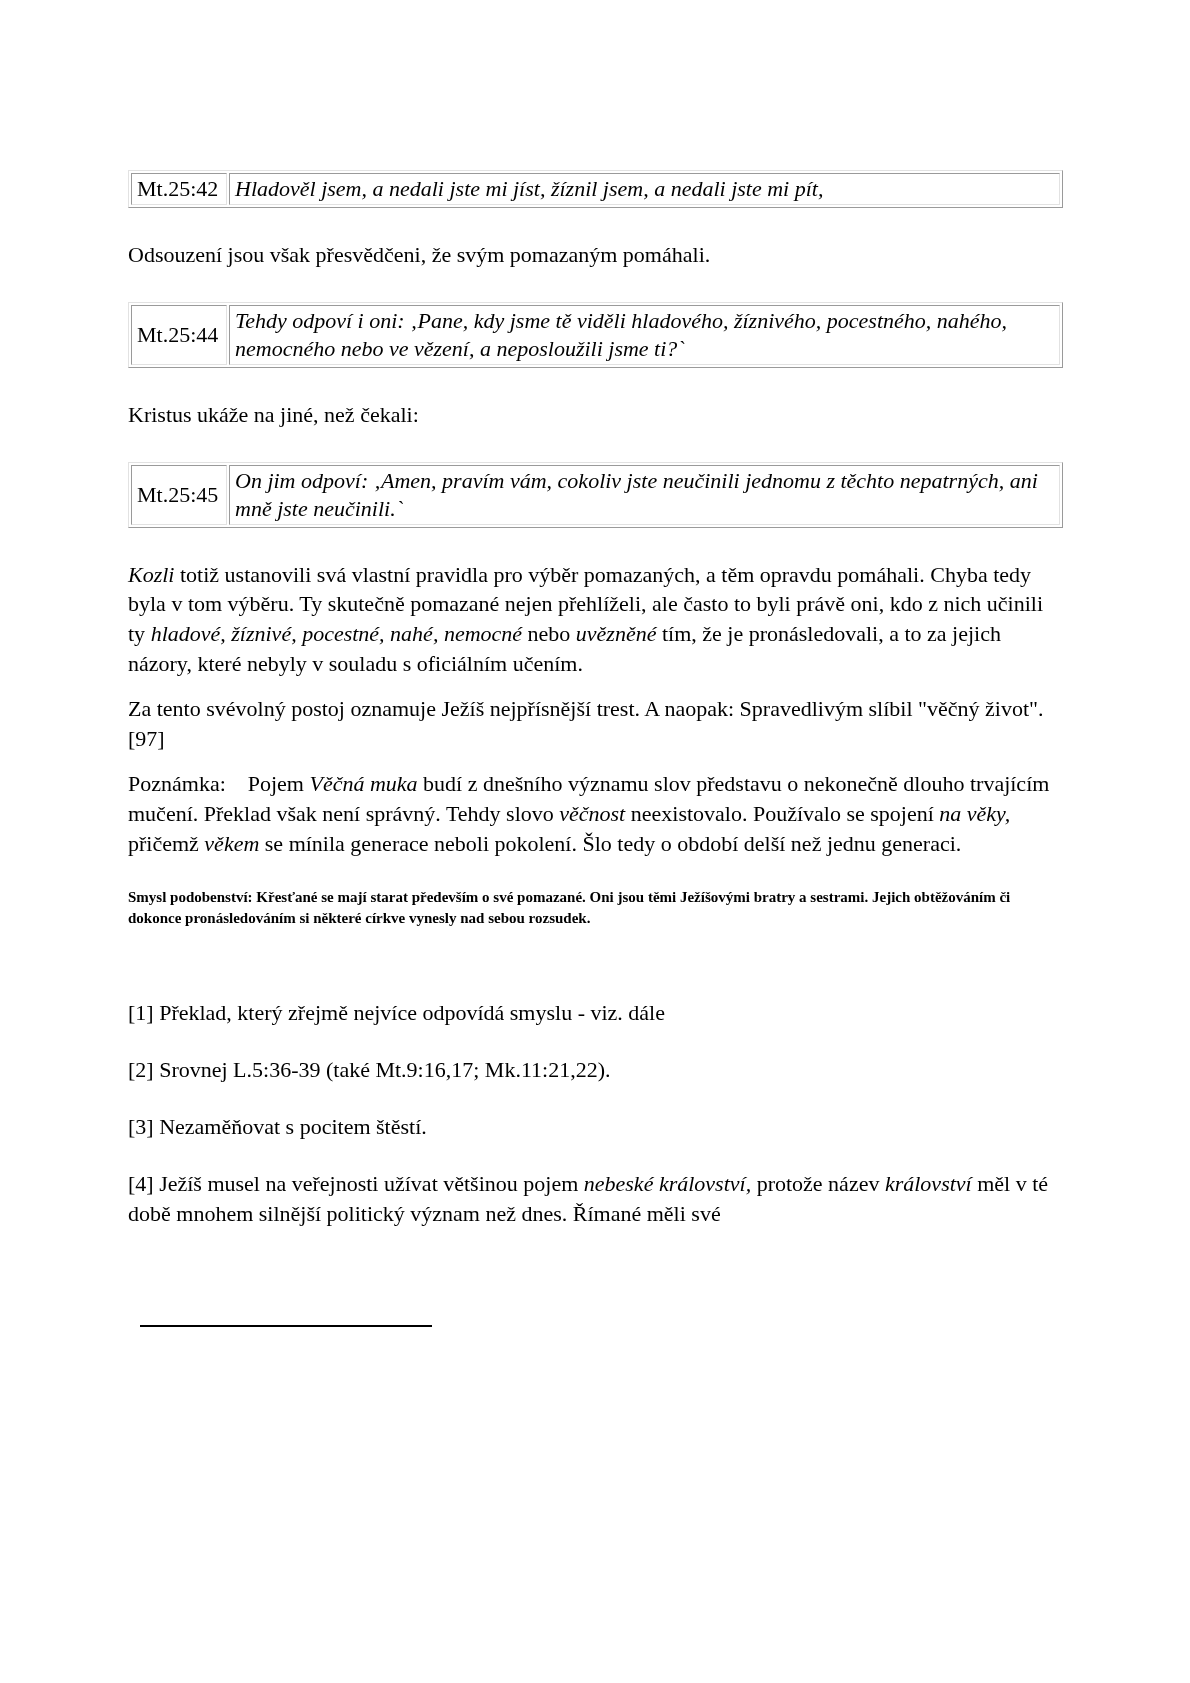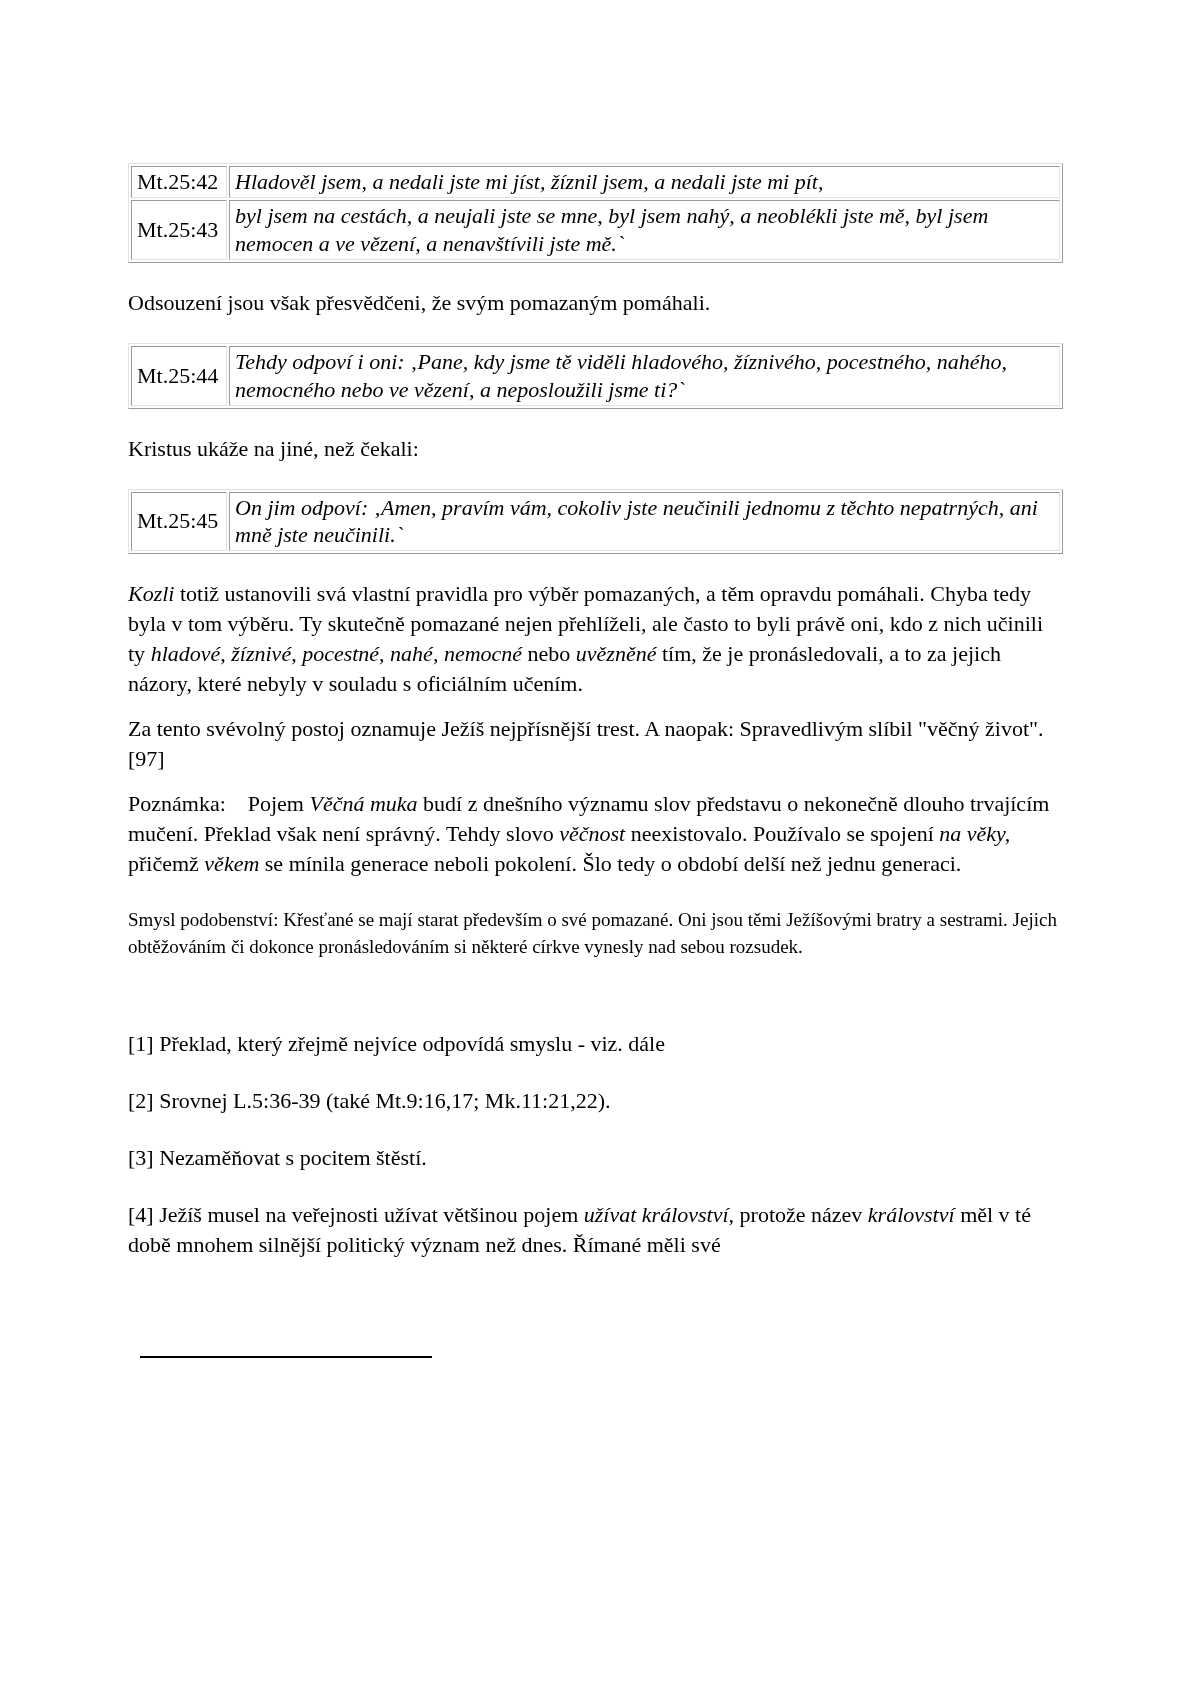--- a/index.html
+++ b/index.html
@@ -20,42 +20,42 @@
   }
   p {
     margin: 15px 0;
     line-height: 1.36;
   }
   table.verse {
     border-collapse: separate;
     border-spacing: 2px;
     border: 1px solid;
     border-color: #e2e2e2 #9a9a9a #9a9a9a #e2e2e2;
-    margin: 25px 0;
+    margin: 32px 0;
   }
   table.verse.full { width: 100%; }
   table.verse td {
     border: 1px solid;
     border-color: #9a9a9a #e2e2e2 #e2e2e2 #9a9a9a;
     padding: 1px 5px;
     line-height: 1.27;
     vertical-align: middle;
   }
   td.ref {
     white-space: nowrap;
     width: 84px;
     font-style: normal;
   }
   td.vtext {
     font-style: italic;
   }
   .it { font-style: italic; }
   p.smysl {
-    font-size: 19px;
-    font-weight: normal;
+    font-size: 15px;
+    font-weight: bold;
     line-height: 1.42;
     margin-top: 28px;
   }
   .footnotes {
     margin-top: 69px;
   }
   .footnotes p {
     margin: 27px 0;
   }
   .fn-separator {
@@ -68,24 +68,20 @@
 </head>
 <body>
 
 <div class="page">
 
   <table class="verse full">
     <tbody>
         <tr>
       <td class="ref">Mt.25:42</td>
       <td class="vtext">Hladověl jsem, a nedali jste mi jíst, žíznil jsem, a nedali jste mi pít,</td>
-    </tr>
-    <tr>
-      <td class="ref">Mt.25:43</td>
-      <td class="vtext">byl jsem na cestách, a neujali jste se mne, byl jsem nahý, a neoblékli jste mě, byl jsem nemocen a ve vězení, a nenavštívili jste mě.`</td>
     </tr>
   </tbody>
     </table>
 
   <p><span>Odsouzení jsou však přesvědčeni, že svým pomazaným pomáhali.</span></p>
 
   <table class="verse full">
     <tbody>
         <tr>
       <td class="ref">Mt.25:44</td>
@@ -111,18 +107,18 @@
 
 
   <p><span>Poznámka:&nbsp;&nbsp;&nbsp;&nbsp;Pojem </span><span class="it">Věčná muka</span><span> budí z dnešního významu slov představu o nekonečně dlouho trvajícím mučení. Překlad však není správný. Tehdy slovo </span><span class="it">věčnost</span><span> neexistovalo. Používalo se spojení </span><span class="it">na věky,</span><span> přičemž </span><span class="it">věkem</span><span> se mínila generace neboli pokolení. Šlo tedy o období delší než jednu generaci.</span></p>
 
   <p class="smysl"><span>Smysl podobenství: Křesťané se mají starat především o své pomazané. Oni jsou těmi Ježíšovými bratry a sestrami. Jejich obtěžováním či dokonce pronásledováním si některé církve vynesly nad sebou rozsudek.</span></p>
 
   <div class="footnotes">
     <p><span>[1] Překlad, který zřejmě nejvíce odpovídá smyslu - viz. dále</span></p>
     <p><span>[2] Srovnej L.5:36-39 (také Mt.9:16,17; Mk.11:21,22).</span></p>
     <p><span>[3] Nezaměňovat s pocitem štěstí.</span></p>
-    <p><span>[4] Ježíš musel na veřejnosti užívat většinou pojem </span><span class="it">užívat království,</span><span> protože název </span><span class="it">království</span><span> měl v té době mnohem silnější politický význam než dnes. Římané měli své</span></p>
+    <p><span>[4] Ježíš musel na veřejnosti užívat většinou pojem </span><span class="it">nebeské království,</span><span> protože název </span><span class="it">království</span><span> měl v té době mnohem silnější politický význam než dnes. Římané měli své</span></p>
   </div>
 
   <div class="fn-separator"></div>
 
 </div>
 
 </body></html>

